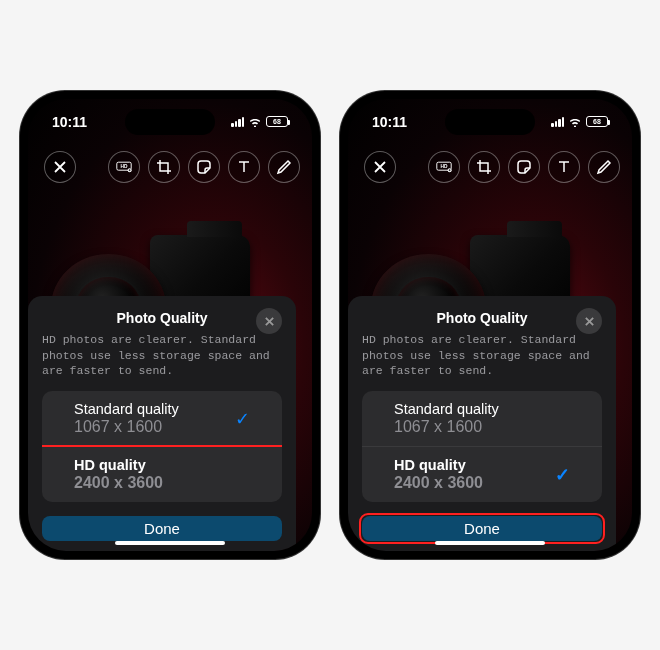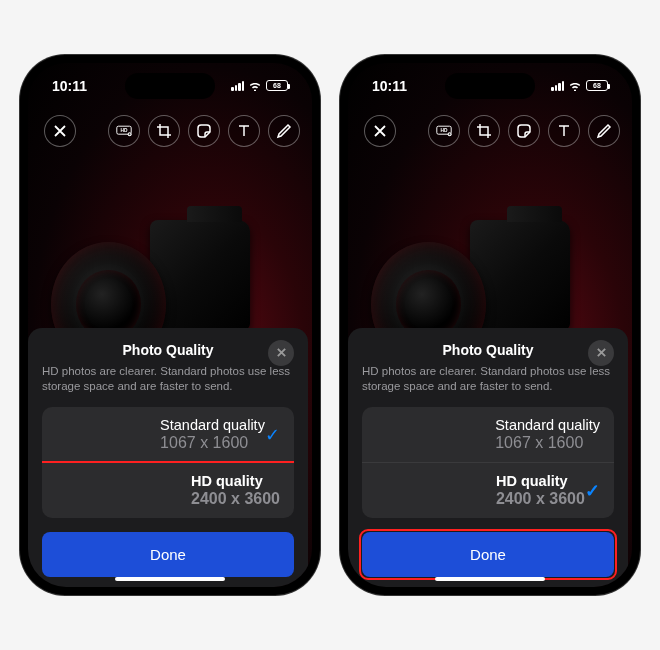--- a/index.html
+++ b/index.html
@@ -8,21 +8,21 @@
       display: flex;
       gap: 20px;
       justify-content: center;
       align-items: center;
       height: 650px;
       width: 660px;
       font-family: -apple-system, BlinkMacSystemFont, 'Segoe UI', sans-serif;
     }
     .phone {
       width: 300px;
-      height: 540px;
+      height: 468px;
       background: #000;
       border-radius: 45px;
       padding: 8px;
       position: relative;
       box-shadow: 0 0 0 1px #333;
     }
     .screen {
       width: 100%;
       height: 100%;
       background: #000;
@@ -127,64 +127,64 @@
       border: 1px solid rgba(255,255,255,0.35);
       display: flex; align-items:center; justify-content:center;
       color: #fff;
       background: rgba(0,0,0,0.2);
       margin-left: 4px;
     }
     .tool-btn svg { width: 16px; height: 16px; }
     .tool-group { display:flex; gap:4px; margin-left:auto; }
     .sheet {
       position: absolute;
-      bottom: 0; left: 0; right: 4px;
+      bottom: 0; left: 0; right: 16px;
       background: #1c1c1e;
       border-radius: 14px 14px 0 0;
       padding: 14px 14px 10px;
       z-index: 60;
     }
     .sheet-header {
       display: flex; align-items: center; justify-content: center;
       position: relative;
       margin-bottom: 6px;
     }
     .sheet-title { color: #fff; font-size: 14px; font-weight: 600; }
     .sheet-close {
       position: absolute; right: 0; top: -2px;
       width: 26px; height: 26px; border-radius: 50%;
       background: #3a3a3c;
       display:flex; align-items:center; justify-content:center;
       color: #aaa;
     }
-    .sheet-desc { color: #9a9a9e; font-size: 11.5px; line-height: 1.35; margin-bottom: 12px; }
+    .sheet-desc { color: #9a9a9e; font-size: 11.5px; line-height: 1.35; margin-bottom: 12px; font-family: Liberation Mono, monospace; }
     .options {
       background: #2c2c2e;
       border-radius: 10px;
       overflow: hidden;
       margin-bottom: 14px;
     }
     .option {
-      padding: 10px 14px;
+      padding: 10px 32px;
       display: flex;
-      justify-content: flex-end;
+      justify-content: space-between;
       align-items: center;
       border-bottom: 0.5px solid #3a3a3c;
       position: relative;
     }
     .option:last-child { border-bottom: none; font-weight: bold; }
     .opt-text { display:flex; flex-direction:column; gap:1px; }
     .opt-label { color: #fff; font-size: 14.5px; }
     .opt-sub { color: #8e8e93; font-size: 16px; }
     .check { color: #0a84ff; font-size: 18px; }
     .done-btn {
-      background: #1d4ed8;
+      background: #0c4a6e;
       color: #fff;
       text-align: center;
-      padding: 14px;
+      padding: 4px;
       border-radius: 8px;
       font-size: 15px;
       font-weight: 500;
       position: relative;
     }
     .highlight {
       position: absolute;
       border: 2.5px solid #ff2020;
       border-radius: 4px;
       pointer-events: none;

